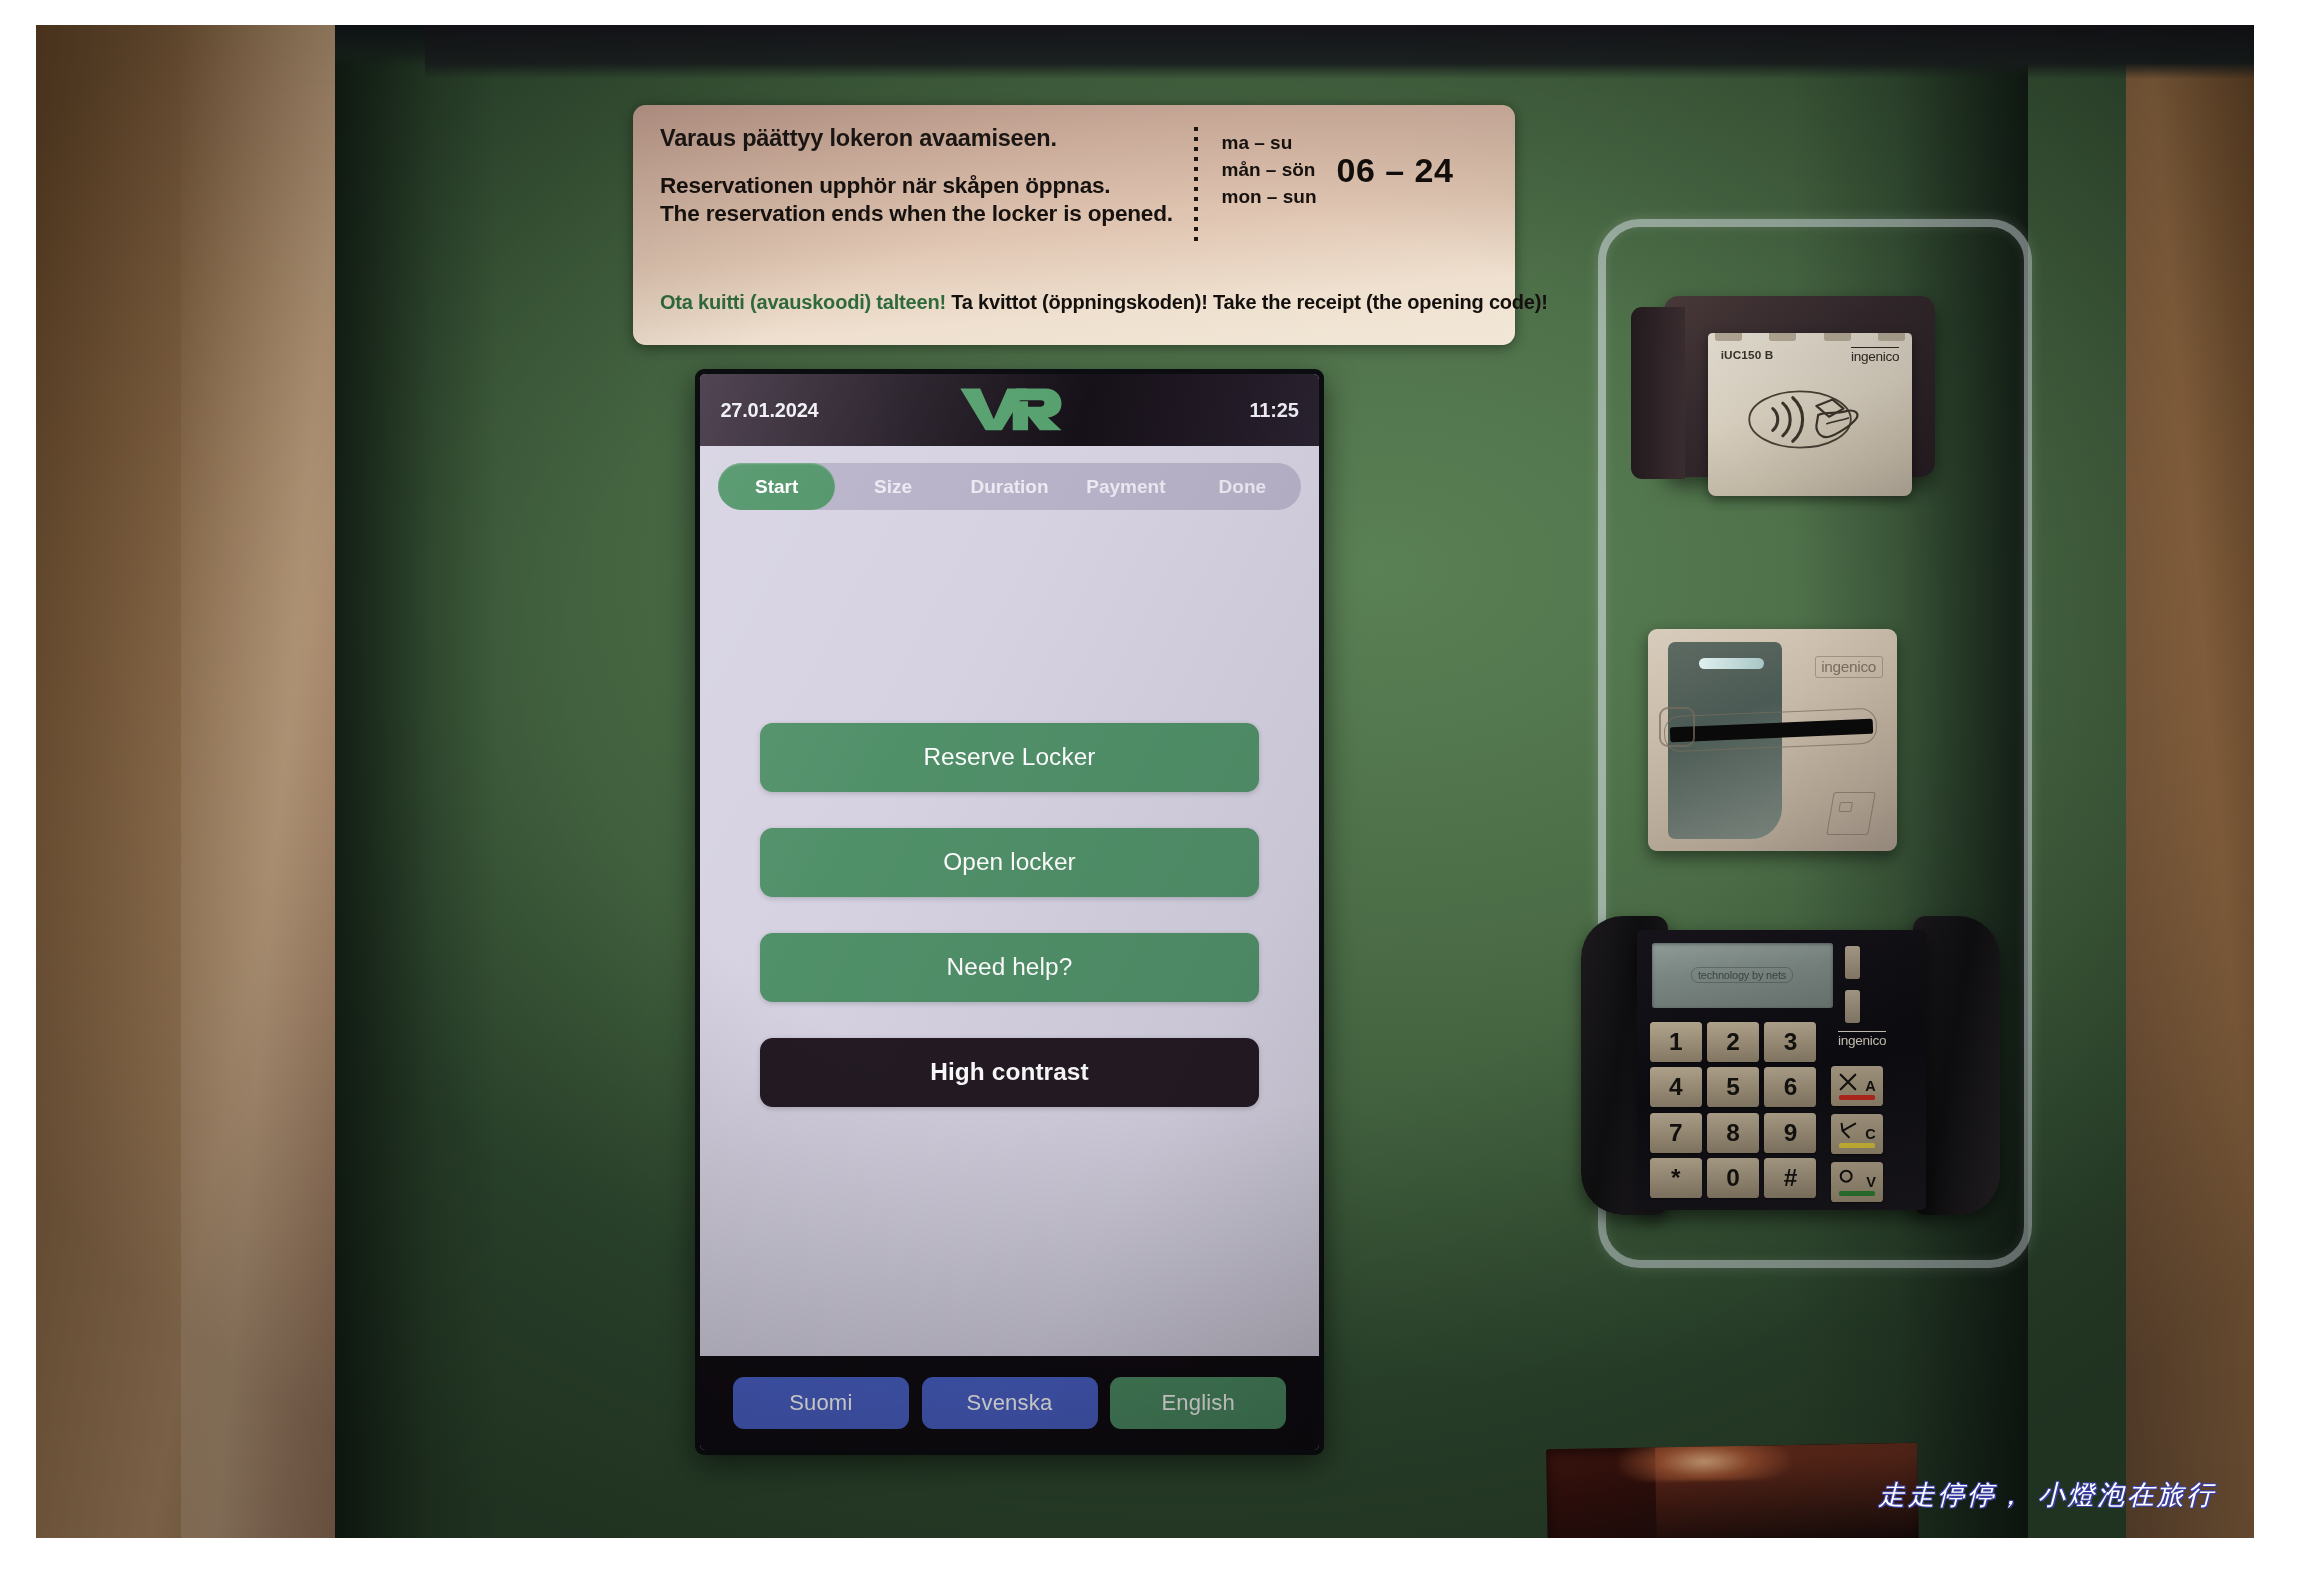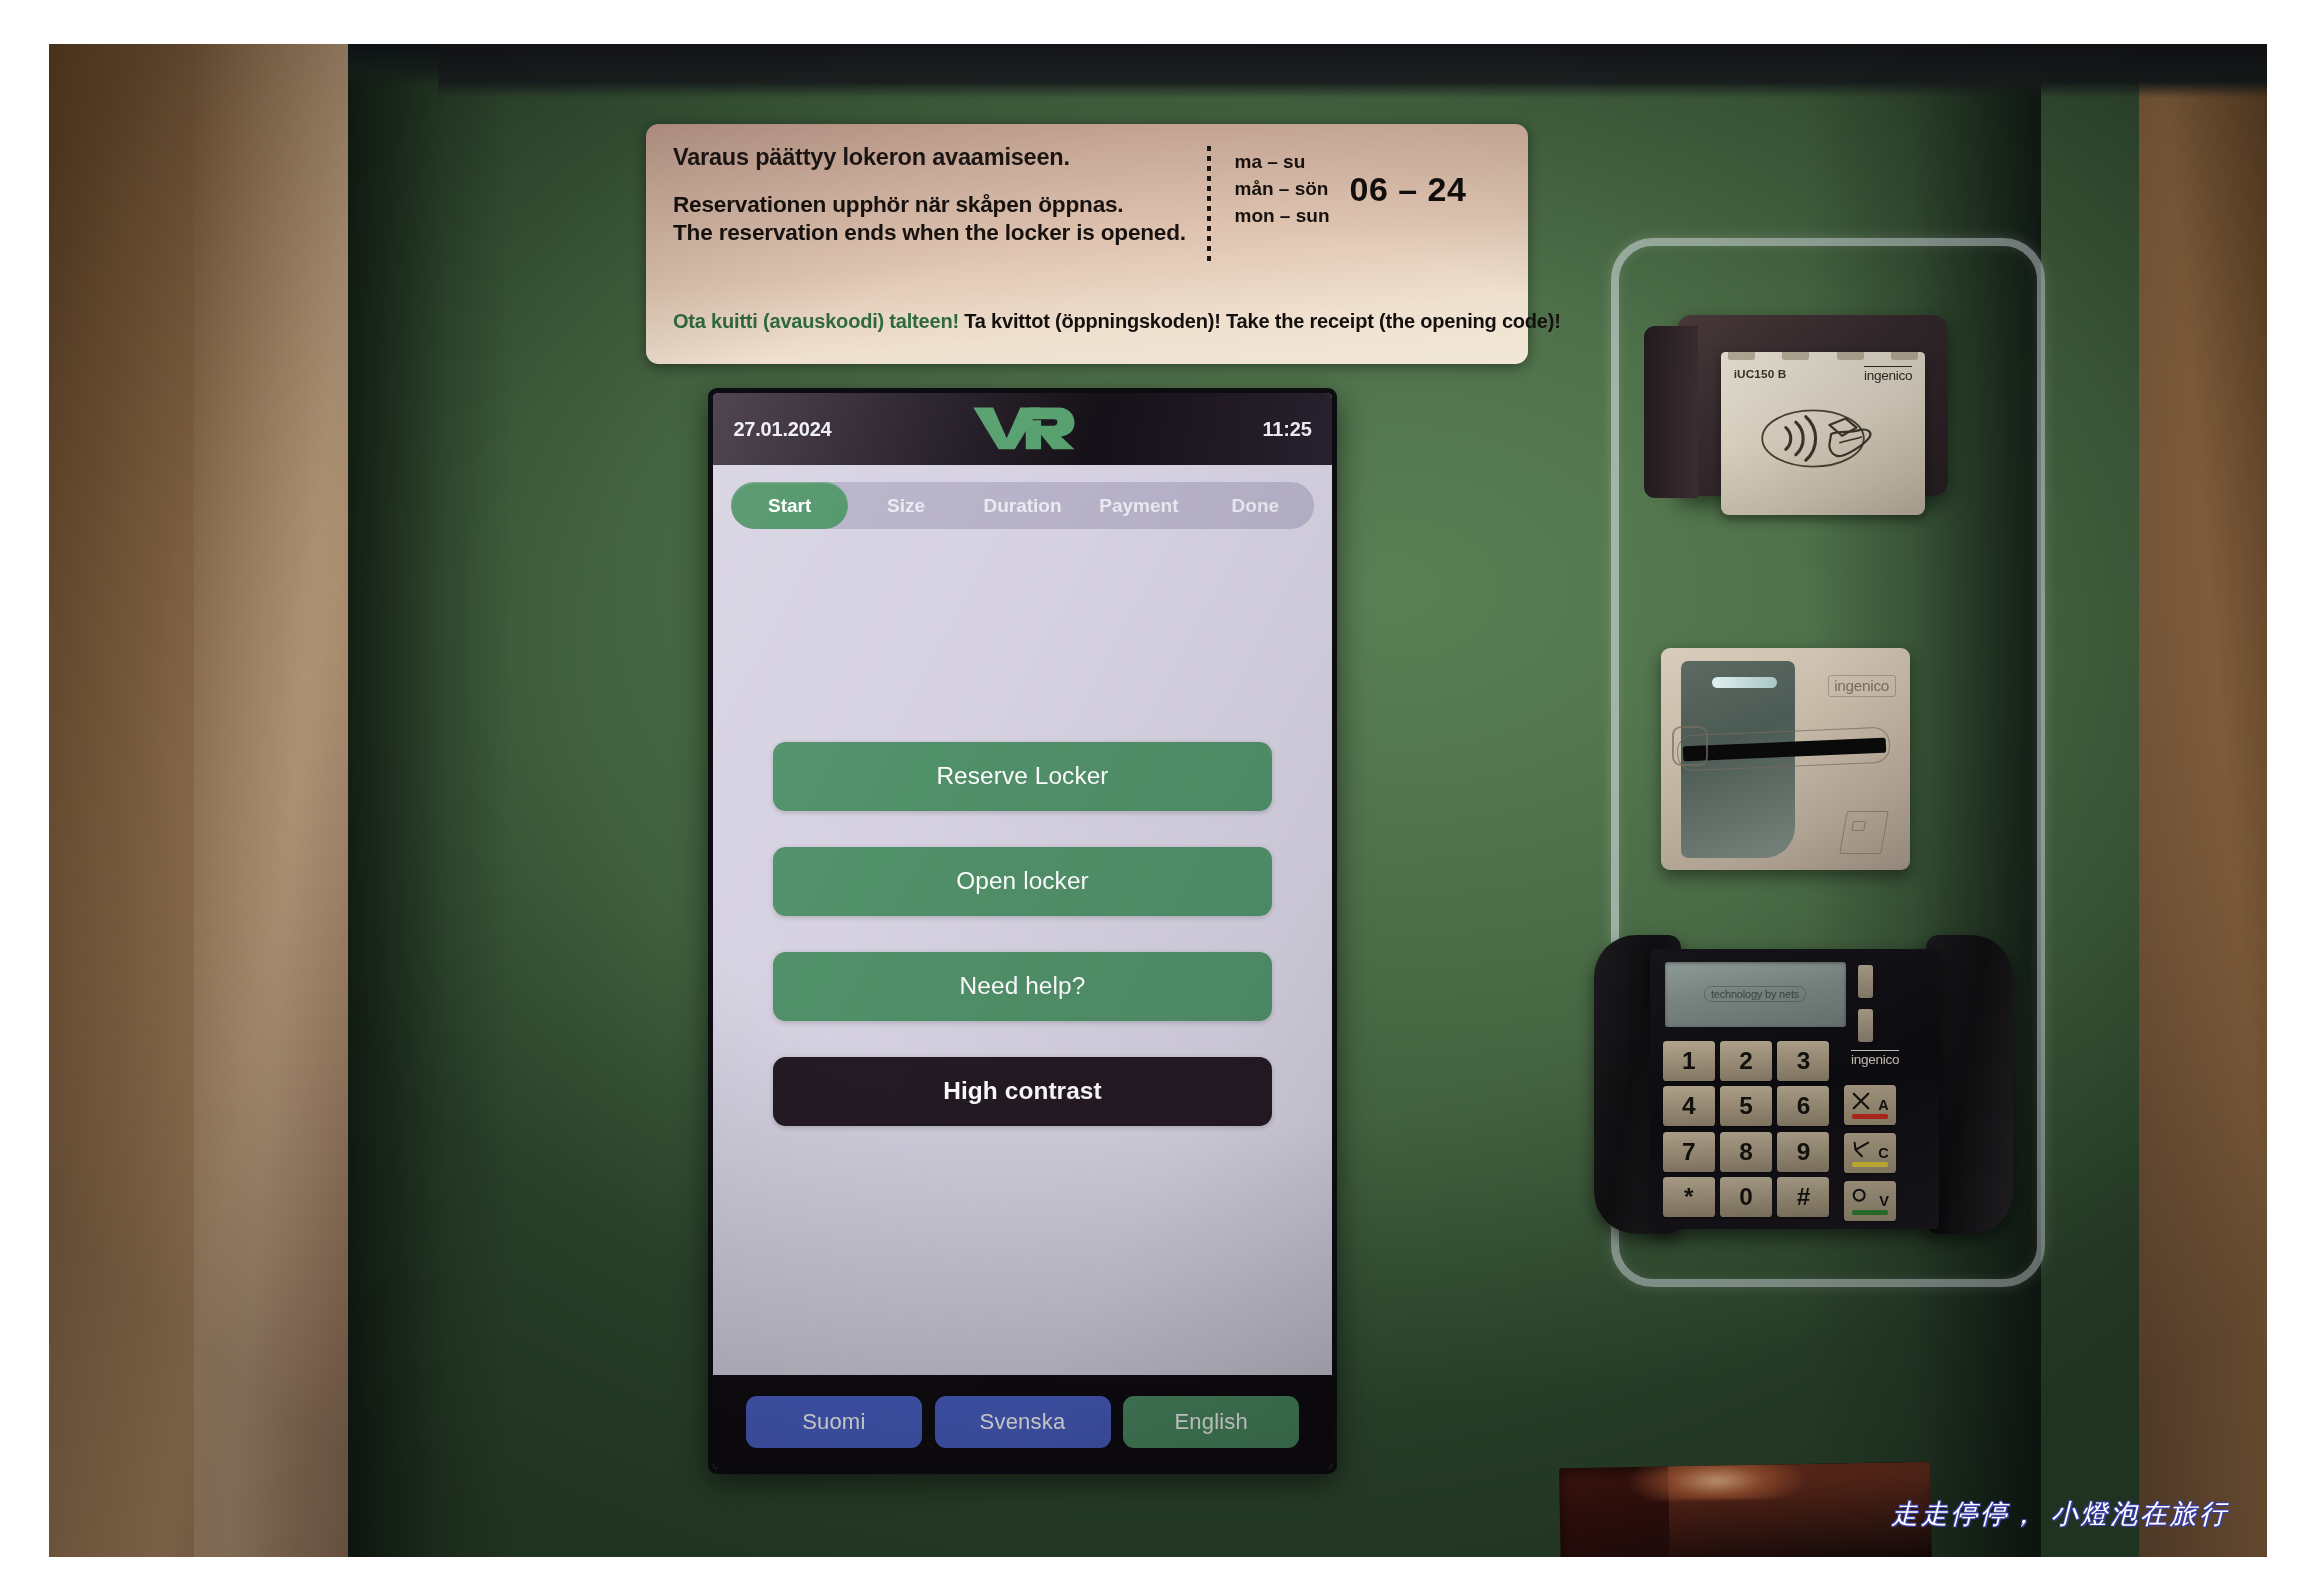--- a/index.html
+++ b/index.html
@@ -12,25 +12,24 @@
 
   
   #photo-frame {
     position: absolute;
     left: 0; top: 0;
     width: 2316px; height: 1578px;
     background: #ffffff;
   }
   #photo {
     position: absolute;
-    left: 49px; top: 25px;
+    left: 36px; top: 25px;
     width: 2218px; height: 1513px;
     overflow: hidden;
     background: #be185d;
-    margin-top: 19px;
   }
 
   
   .wall-left {
     position: absolute; left: 0; top: 0;
     width: 561px; height: 100%;
     background: linear-gradient(100deg,#6b4a28 0%, #8a6642 18%, #b48f68 46%, #8d6a4d 62%, #7d5d45 80%, #5a4030 100%);
   }
   .wall-left2 {
     position: absolute; left: 145px; top: 0;

